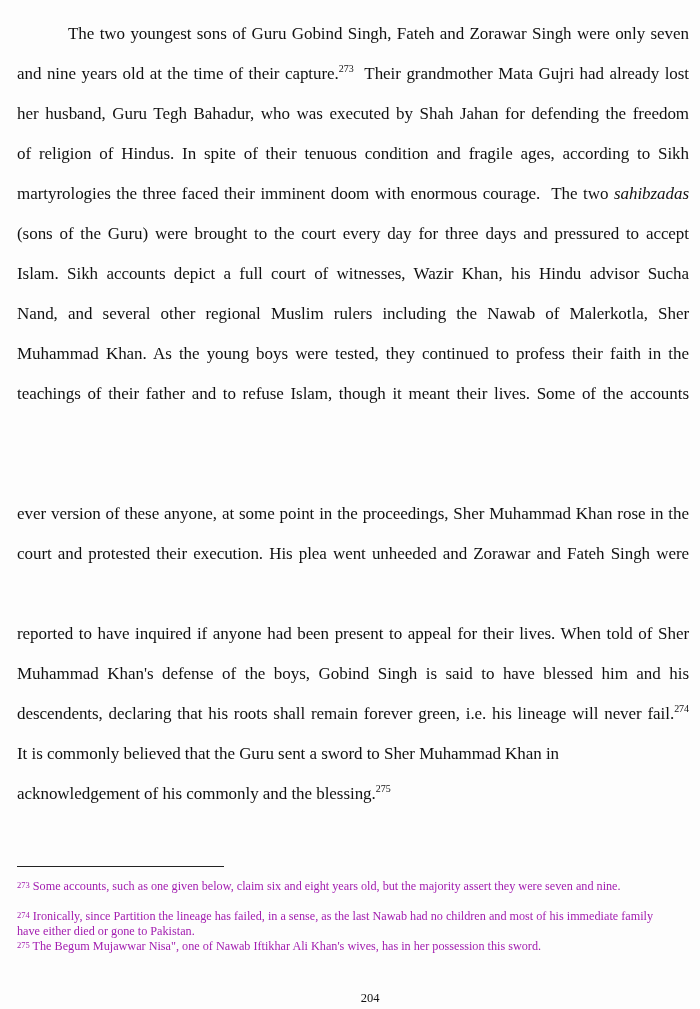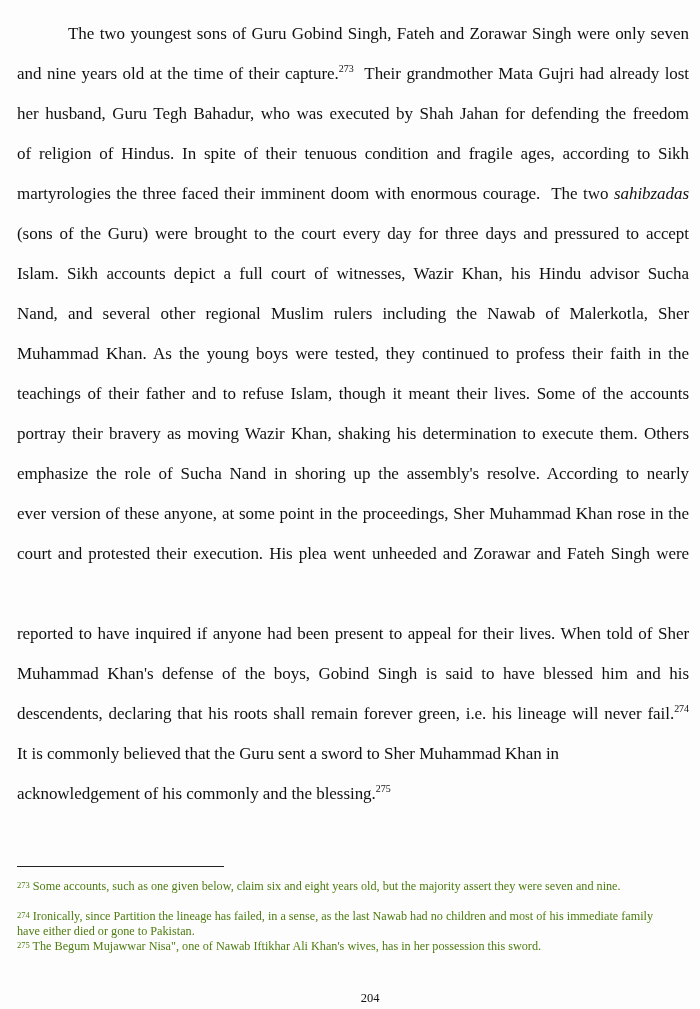--- a/index.html
+++ b/index.html
@@ -5,41 +5,39 @@
   html, body { margin: 0; padding: 0; background: #fdfdfd; }
   body { width: 700px; height: 1009px; position: relative; overflow: hidden;
          font-family: "Liberation Serif", "DejaVu Serif", serif; color: #111; }
   .page { position: absolute; left: 0; top: 0; width: 700px; height: 1009px; }
   .line { position: absolute; left: 17px; width: 672px; font-size: 17px; line-height: 20px;
           white-space: nowrap; letter-spacing: -0.05px; }
   .line.just { text-align: justify; text-align-last: justify; }
   .line.indent { padding-left: 51px; width: 621px; }
   sup { font-size: 10px; line-height: 0; vertical-align: 7px; }
   .rule { position: absolute; left: 17px; top: 866px; width: 207px; height: 1px; background: #222; }
-  .fn { position: absolute; left: 17px; width: 660px; font-size: 12.2px; line-height: 15px; color: #4d7c0f; }
+  .fn { position: absolute; left: 17px; width: 660px; font-size: 12.2px; line-height: 15px; color: #a21caf; }
   .fn .num { font-size: 8.5px; vertical-align: 2px; }
   .pagenum { position: absolute; top: 991px; left: 0; width: 700px; text-align: center; font-size: 12.5px; padding-left: 20px; }
 </style>
 </head>
 <body>
 
 <div class="page">
 
   <div class="line just indent" style="top:24px"><span>The two youngest sons of Guru Gobind Singh, Fateh and Zorawar Singh were only seven</span></div>
   <div class="line just" style="top:64px"><span>and nine years old at the time of their capture.</span><sup>273</sup><span style="white-space:pre">  Their grandmother Mata Gujri had already lost</span></div>
   <div class="line just" style="top:104px"><span>her husband, Guru Tegh Bahadur, who was executed by Shah Jahan for defending the freedom</span></div>
   <div class="line just" style="top:144px"><span>of religion of Hindus.  In spite of their tenuous condition and fragile ages, according to Sikh</span></div>
   <div class="line just" style="top:224px"><span>(sons of the Guru) were brought to the court every day for three days and pressured to accept</span></div>
   <div class="line just" style="top:184px"><span style="white-space:pre">martyrologies the three faced their imminent doom with enormous courage.  The two </span><i>sahibzadas</i></div>
   <div class="line just" style="top:264px"><span>Islam.  Sikh accounts depict a full court of witnesses, Wazir Khan, his Hindu advisor Sucha</span></div>
   <div class="line just" style="top:304px"><span>Nand, and several other regional Muslim rulers including the Nawab of Malerkotla, Sher</span></div>
   <div class="line just" style="top:344px"><span>Muhammad Khan.  As the young boys were tested, they continued to profess their faith in the</span></div>
   <div class="line just" style="top:384px"><span>teachings of their father and to refuse Islam, though it meant their lives.  Some of the accounts</span></div>
-  <div class="line just" style="top:424px"><span>portray their bravery as moving Wazir Khan, shaking his determination to execute them.  Others</span></div>
-  <div class="line just" style="top:464px"><span>emphasize the role of Sucha Nand in shoring up the assembly's resolve.  According to nearly</span></div>
   <div class="line just" style="top:504px"><span>ever version of these anyone, at some point in the proceedings, Sher Muhammad Khan rose in the</span></div>
   <div class="line just" style="top:544px"><span>court and protested their execution.  His plea went unheeded and Zorawar and Fateh Singh were</span></div>
   <div class="line just" style="top:624px"><span>reported to have inquired if anyone had been present to appeal for their lives.  When told of Sher</span></div>
   <div class="line just" style="top:664px"><span>Muhammad Khan's defense of the boys, Gobind Singh is said to have blessed him and his</span></div>
   <div class="line just" style="top:704px"><span>descendents, declaring that his roots shall remain forever green, i.e. his lineage will never fail.</span><sup>274</sup></div>
   <div class="line" style="top:744px"><span>It is commonly believed that the Guru sent a sword to Sher Muhammad Khan in</span></div>
   <div class="line" style="top:784px"><span>acknowledgement of his commonly and the blessing.</span><sup>275</sup></div>
 
   <div class="rule"></div>
 

